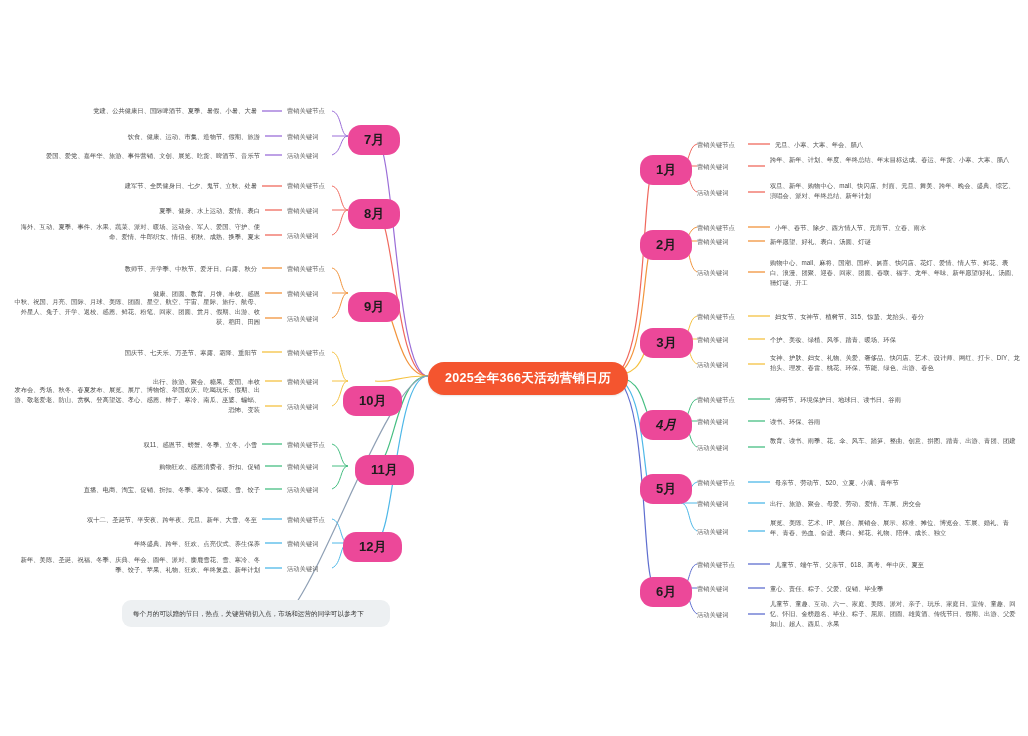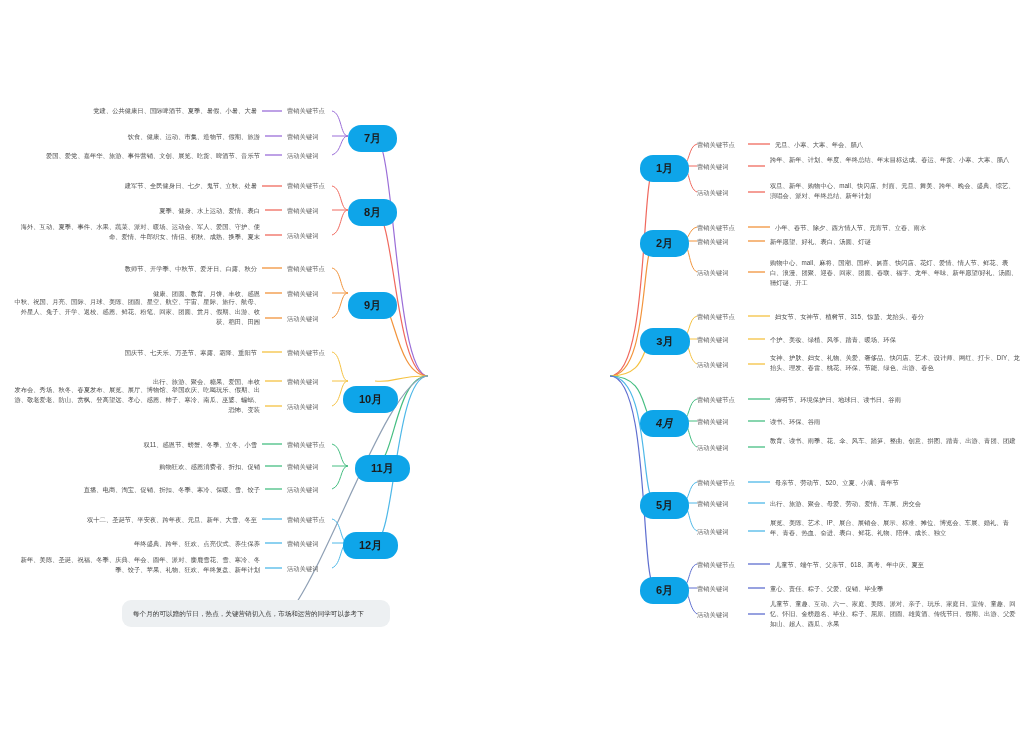--- a/index.html
+++ b/index.html
@@ -21,23 +21,23 @@
     letter-spacing: .3px;
     border-radius: 16px;
     padding: 8px 17px;
     white-space: nowrap;
     z-index: 5;
     box-shadow: 0 1px 2px rgba(0,0,0,.10);
   }
 
   .month-node {
     position: absolute;
-    background: #0ea5e9;
+    background: #ec4899;
     color: #1c1c1c;
-    font-size: 11px;
+    font-size: 13px;
     font-weight: bold;
     border-radius: 13px;
     padding: 6px 16px;
     white-space: nowrap;
     z-index: 4;
     text-align: center;
   }
 
   .cat-label {
     position: absolute;
@@ -169,20 +169,21 @@
     <line x1="282" y1="489" x2="265" y2="489" stroke="#46BE82" stroke-width="1.3"></line>
 
     <path d="M348,543 C340,543 342,521 332,519" fill="none" stroke="#4EB8E8" stroke-width="1"></path>
     <path d="M348,543 L332,543" fill="none" stroke="#4EB8E8" stroke-width="1"></path>
     <path d="M348,543 C340,543 342,564 332,568" fill="none" stroke="#4EB8E8" stroke-width="1"></path>
     <line x1="282" y1="519" x2="262" y2="519" stroke="#4EB8E8" stroke-width="1.3"></line>
     <line x1="282" y1="543" x2="265" y2="543" stroke="#4EB8E8" stroke-width="1.3"></line>
     <line x1="282" y1="568" x2="265" y2="568" stroke="#4EB8E8" stroke-width="1.3"></line>
   </svg>
 
+  <div class="root-node" style="left:428px; top:362px;">2025全年366天活动营销日历</div>
 
   <div class="month-node" style="left:640px; top:155px;"><span>1月</span></div>
   <div class="cat-label" style="left:697px; top:140px;">营销关键节点</div>
   <div class="cat-label" style="left:697px; top:162px;">营销关键词</div>
   <div class="cat-label" style="left:697px; top:188px;">活动关键词</div>
   <div class="leaf-text right" style="left:775px; top:140px; width:245px;">元旦、小寒、大寒、年会、腊八</div>
   <div class="leaf-text right" style="left:770px; top:155px; width:248px;">跨年、新年、计划、年度、年终总结、年末目标达成、春运、年货、小寒、大寒、腊八</div>
   <div class="leaf-text right" style="left:770px; top:181px; width:250px;">双旦、新年、购物中心、mall、快闪店、封面、元旦、舞美、跨年、晚会、盛典、综艺、演唱会、派对、年终总结、新年计划</div>
 
   <div class="month-node" style="left:640px; top:230px;"><span>2月</span></div>
@@ -202,21 +203,21 @@
   <div class="leaf-text right" style="left:770px; top:353px; width:250px;">女神、护肤、妇女、礼物、关爱、奢侈品、快闪店、艺术、设计师、网红、打卡、DIY、龙抬头、理发、春雷、桃花、环保、节能、绿色、出游、春色</div>
 
   <div class="month-node" style="left:640px; top:410px;font-style:italic;"><span>4月</span></div>
   <div class="cat-label" style="left:697px; top:395px;">营销关键节点</div>
   <div class="cat-label" style="left:697px; top:417px;">营销关键词</div>
   <div class="cat-label" style="left:697px; top:443px;">活动关键词</div>
   <div class="leaf-text right" style="left:775px; top:395px; width:245px;">清明节、环境保护日、地球日、读书日、谷雨</div>
   <div class="leaf-text right" style="left:770px; top:417px; width:248px;">读书、环保、谷雨</div>
   <div class="leaf-text right" style="left:770px; top:436px; width:250px;">教育、读书、雨季、花、伞、风车、踏笋、整曲、创意、拼图、踏青、出游、青团、团建</div>
 
-  <div class="month-node" style="left:640px; top:492px;"><span>5月</span></div>
+  <div class="month-node" style="left:640px; top:474px;"><span>5月</span></div>
   <div class="cat-label" style="left:697px; top:478px;">营销关键节点</div>
   <div class="cat-label" style="left:697px; top:499px;">营销关键词</div>
   <div class="cat-label" style="left:697px; top:527px;">活动关键词</div>
   <div class="leaf-text right" style="left:775px; top:478px; width:245px;">母亲节、劳动节、520、立夏、小满、青年节</div>
   <div class="leaf-text right" style="left:770px; top:499px; width:248px;">出行、旅游、聚会、母爱、劳动、爱情、车展、房交会</div>
   <div class="leaf-text right" style="left:770px; top:518px; width:250px;">展览、美陈、艺术、IP、展台、展销会、展示、标准、摊位、博览会、车展、婚礼、青年、青春、热血、奋进、表白、鲜花、礼物、陪伴、成长、独立</div>
 
   <div class="month-node" style="left:640px; top:577px;"><span>6月</span></div>
   <div class="cat-label" style="left:697px; top:560px;">营销关键节点</div>
   <div class="cat-label" style="left:697px; top:584px;">营销关键词</div>

